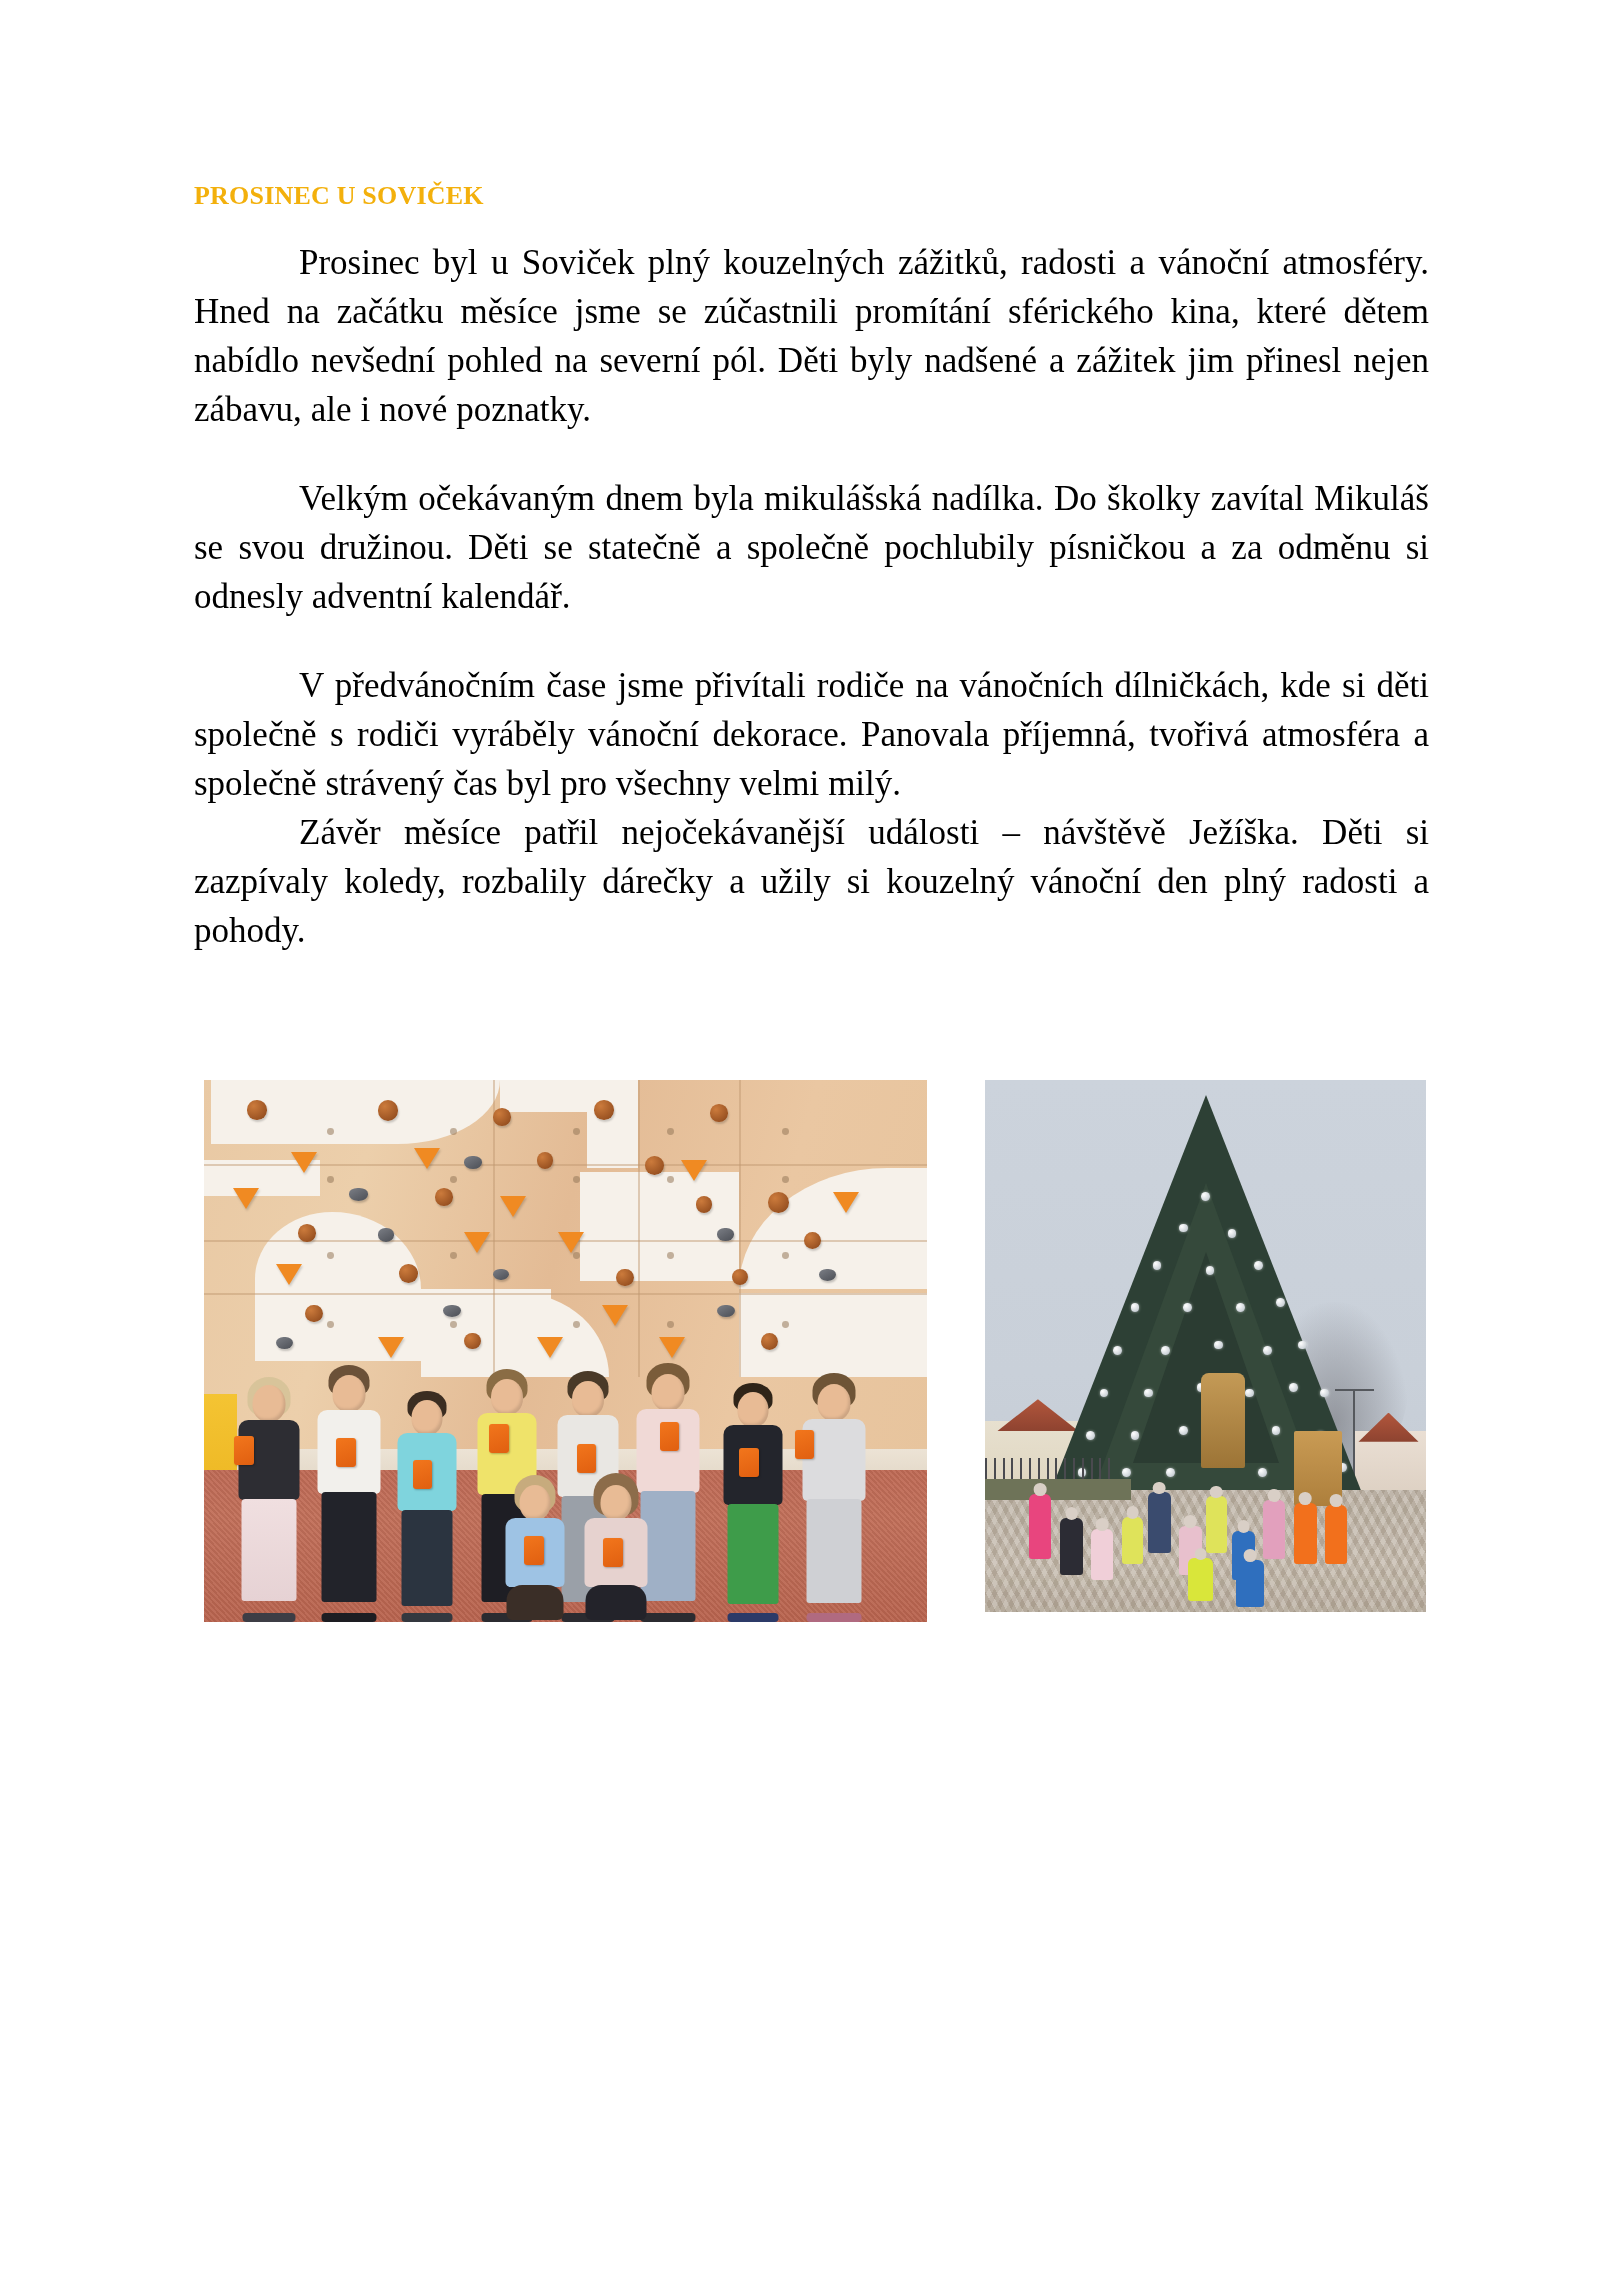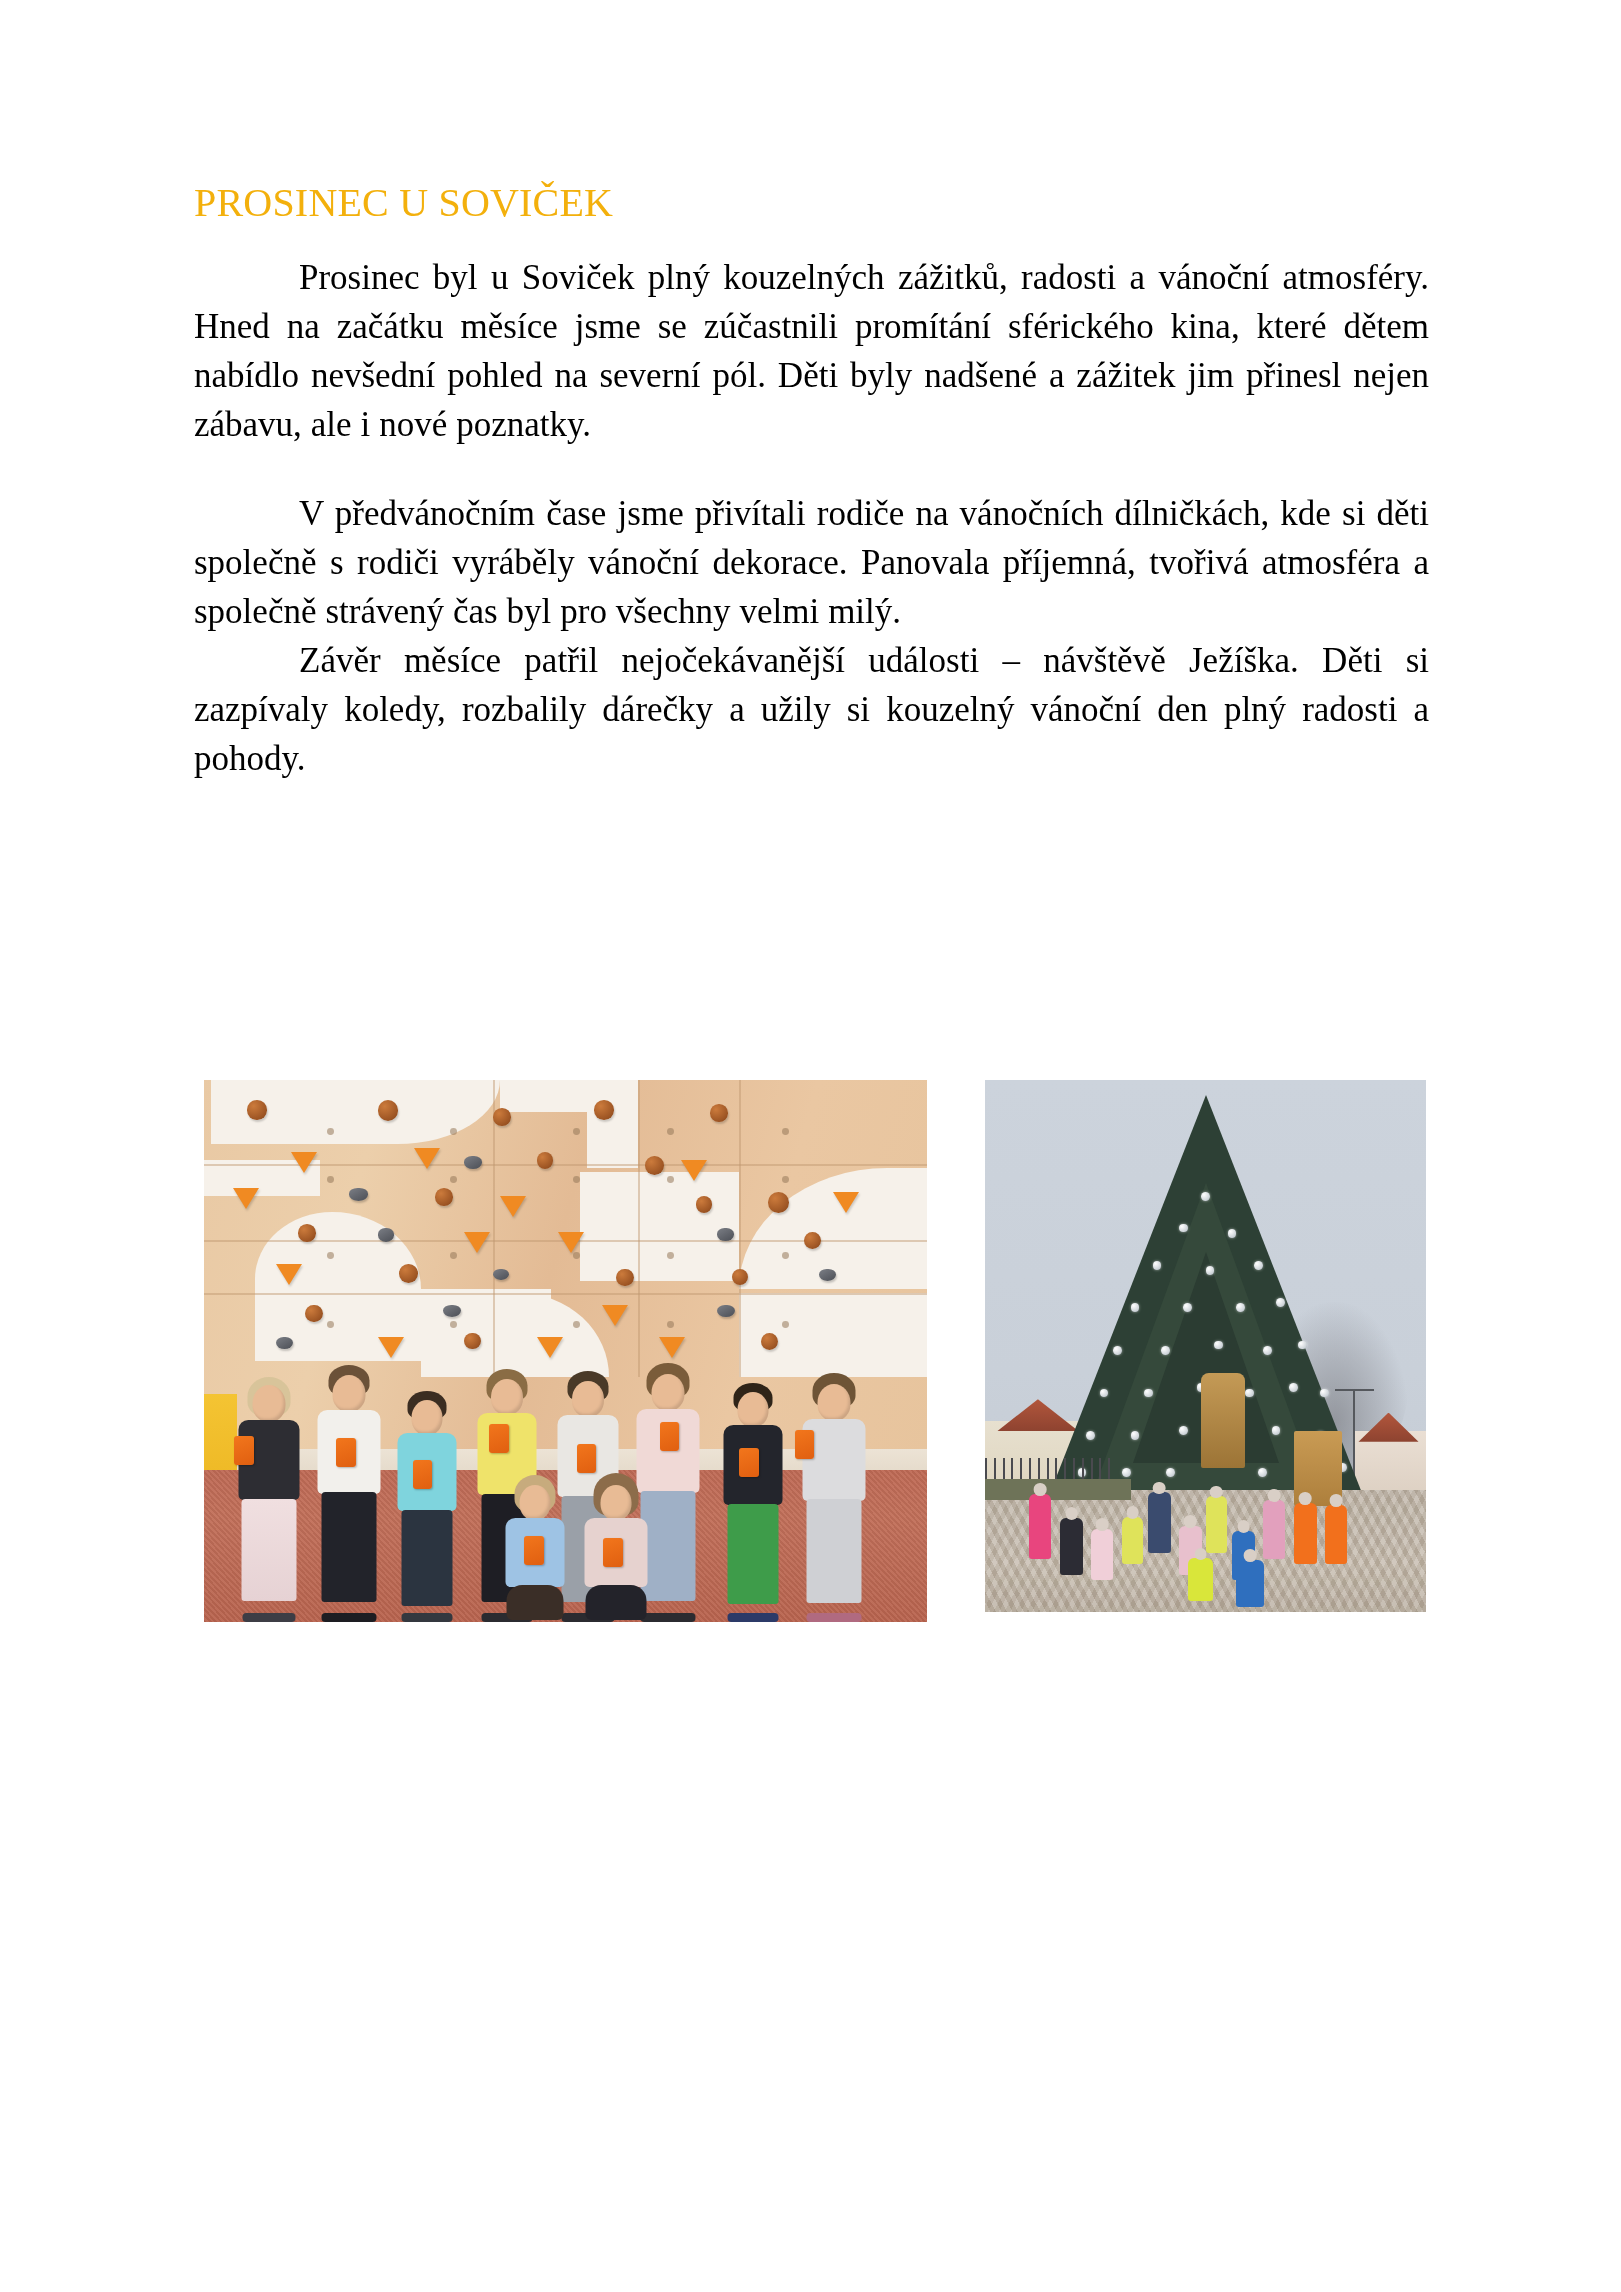--- a/index.html
+++ b/index.html
@@ -17,22 +17,22 @@
     font-family: "Liberation Serif", "DejaVu Serif", serif;
   }
   .content {
     position: absolute;
     left: 194px;
     top: 182px;
     width: 1235px;
   }
   .doc-title {
     font-family: "Liberation Serif", "DejaVu Serif", serif;
-    font-weight: normal;
-    font-size: 40px;
+    font-weight: bold;
+    font-size: 26px;
     line-height: 1.05;
     color: #f3b00c;
     letter-spacing: 0.2px;
     margin: 0 0 29px 0;
     white-space: nowrap;
   }
   p.body-par {
     margin: 0;
     font-size: 35px;
     line-height: 49px;
@@ -280,20 +280,21 @@
 <body>
 
 <div class="page">
 
   <div class="content">
 
     <h1 class="doc-title">PROSINEC U SOVIČEK</h1>
 
     <p class="body-par">Prosinec byl u Soviček plný kouzelných zážitků, radosti a vánoční atmosféry. Hned na začátku měsíce jsme se zúčastnili promítání sférického kina, které dětem nabídlo nevšední pohled na severní pól. Děti byly nadšené a zážitek jim přinesl nejen zábavu, ale i nové poznatky.</p>
 
+    <p class="body-par gap-before">Velkým očekávaným dnem byla mikulášská nadílka. Do školky zavítal Mikuláš se svou družinou. Děti se statečně a společně pochlubily písničkou a za odměnu si odnesly adventní kalendář.</p>
 
     <p class="body-par gap-before">V předvánočním čase jsme přivítali rodiče na vánočních dílničkách, kde si děti společně s rodiči vyráběly vánoční dekorace. Panovala příjemná, tvořivá atmosféra a společně strávený čas byl pro všechny velmi milý.</p>
 
 
     <p class="body-par tight-before">Závěr měsíce patřil nejočekávanější události – návštěvě Ježíška. Děti si zazpívaly koledy, rozbalily dárečky a užily si kouzelný vánoční den plný radosti a pohody.</p>
   </div>
 
   <div class="photo-row">
 
     <div class="photo photo-left">

